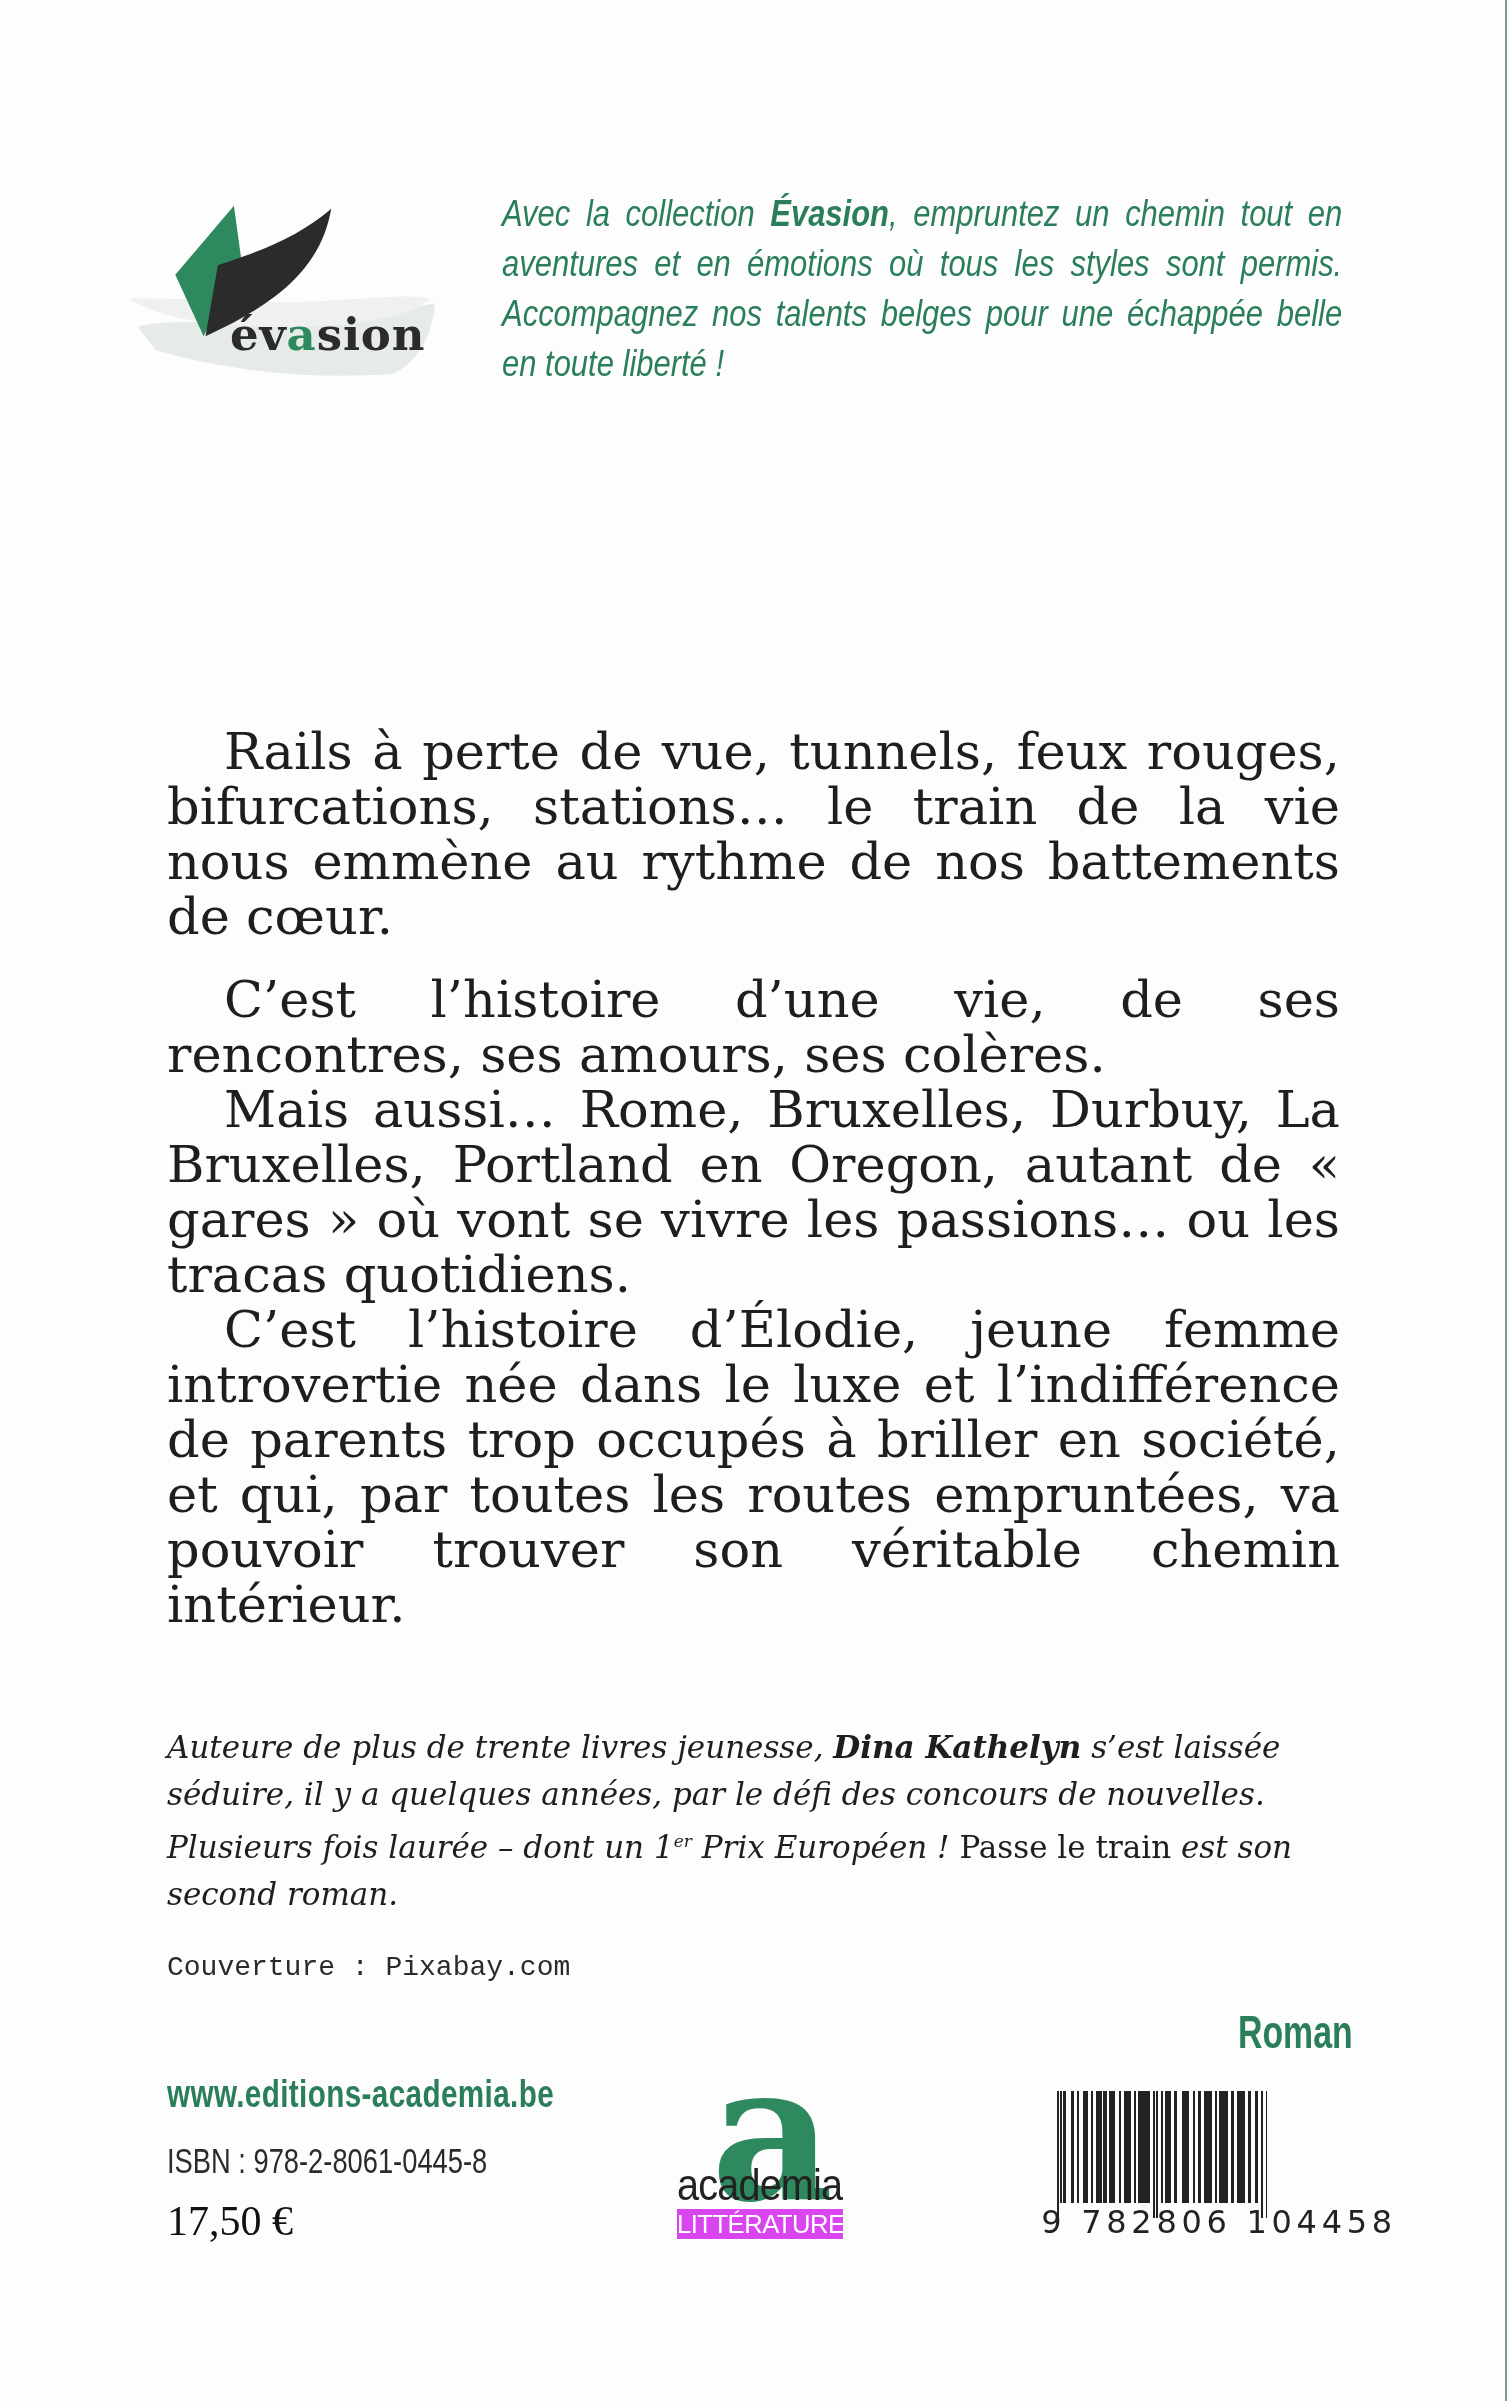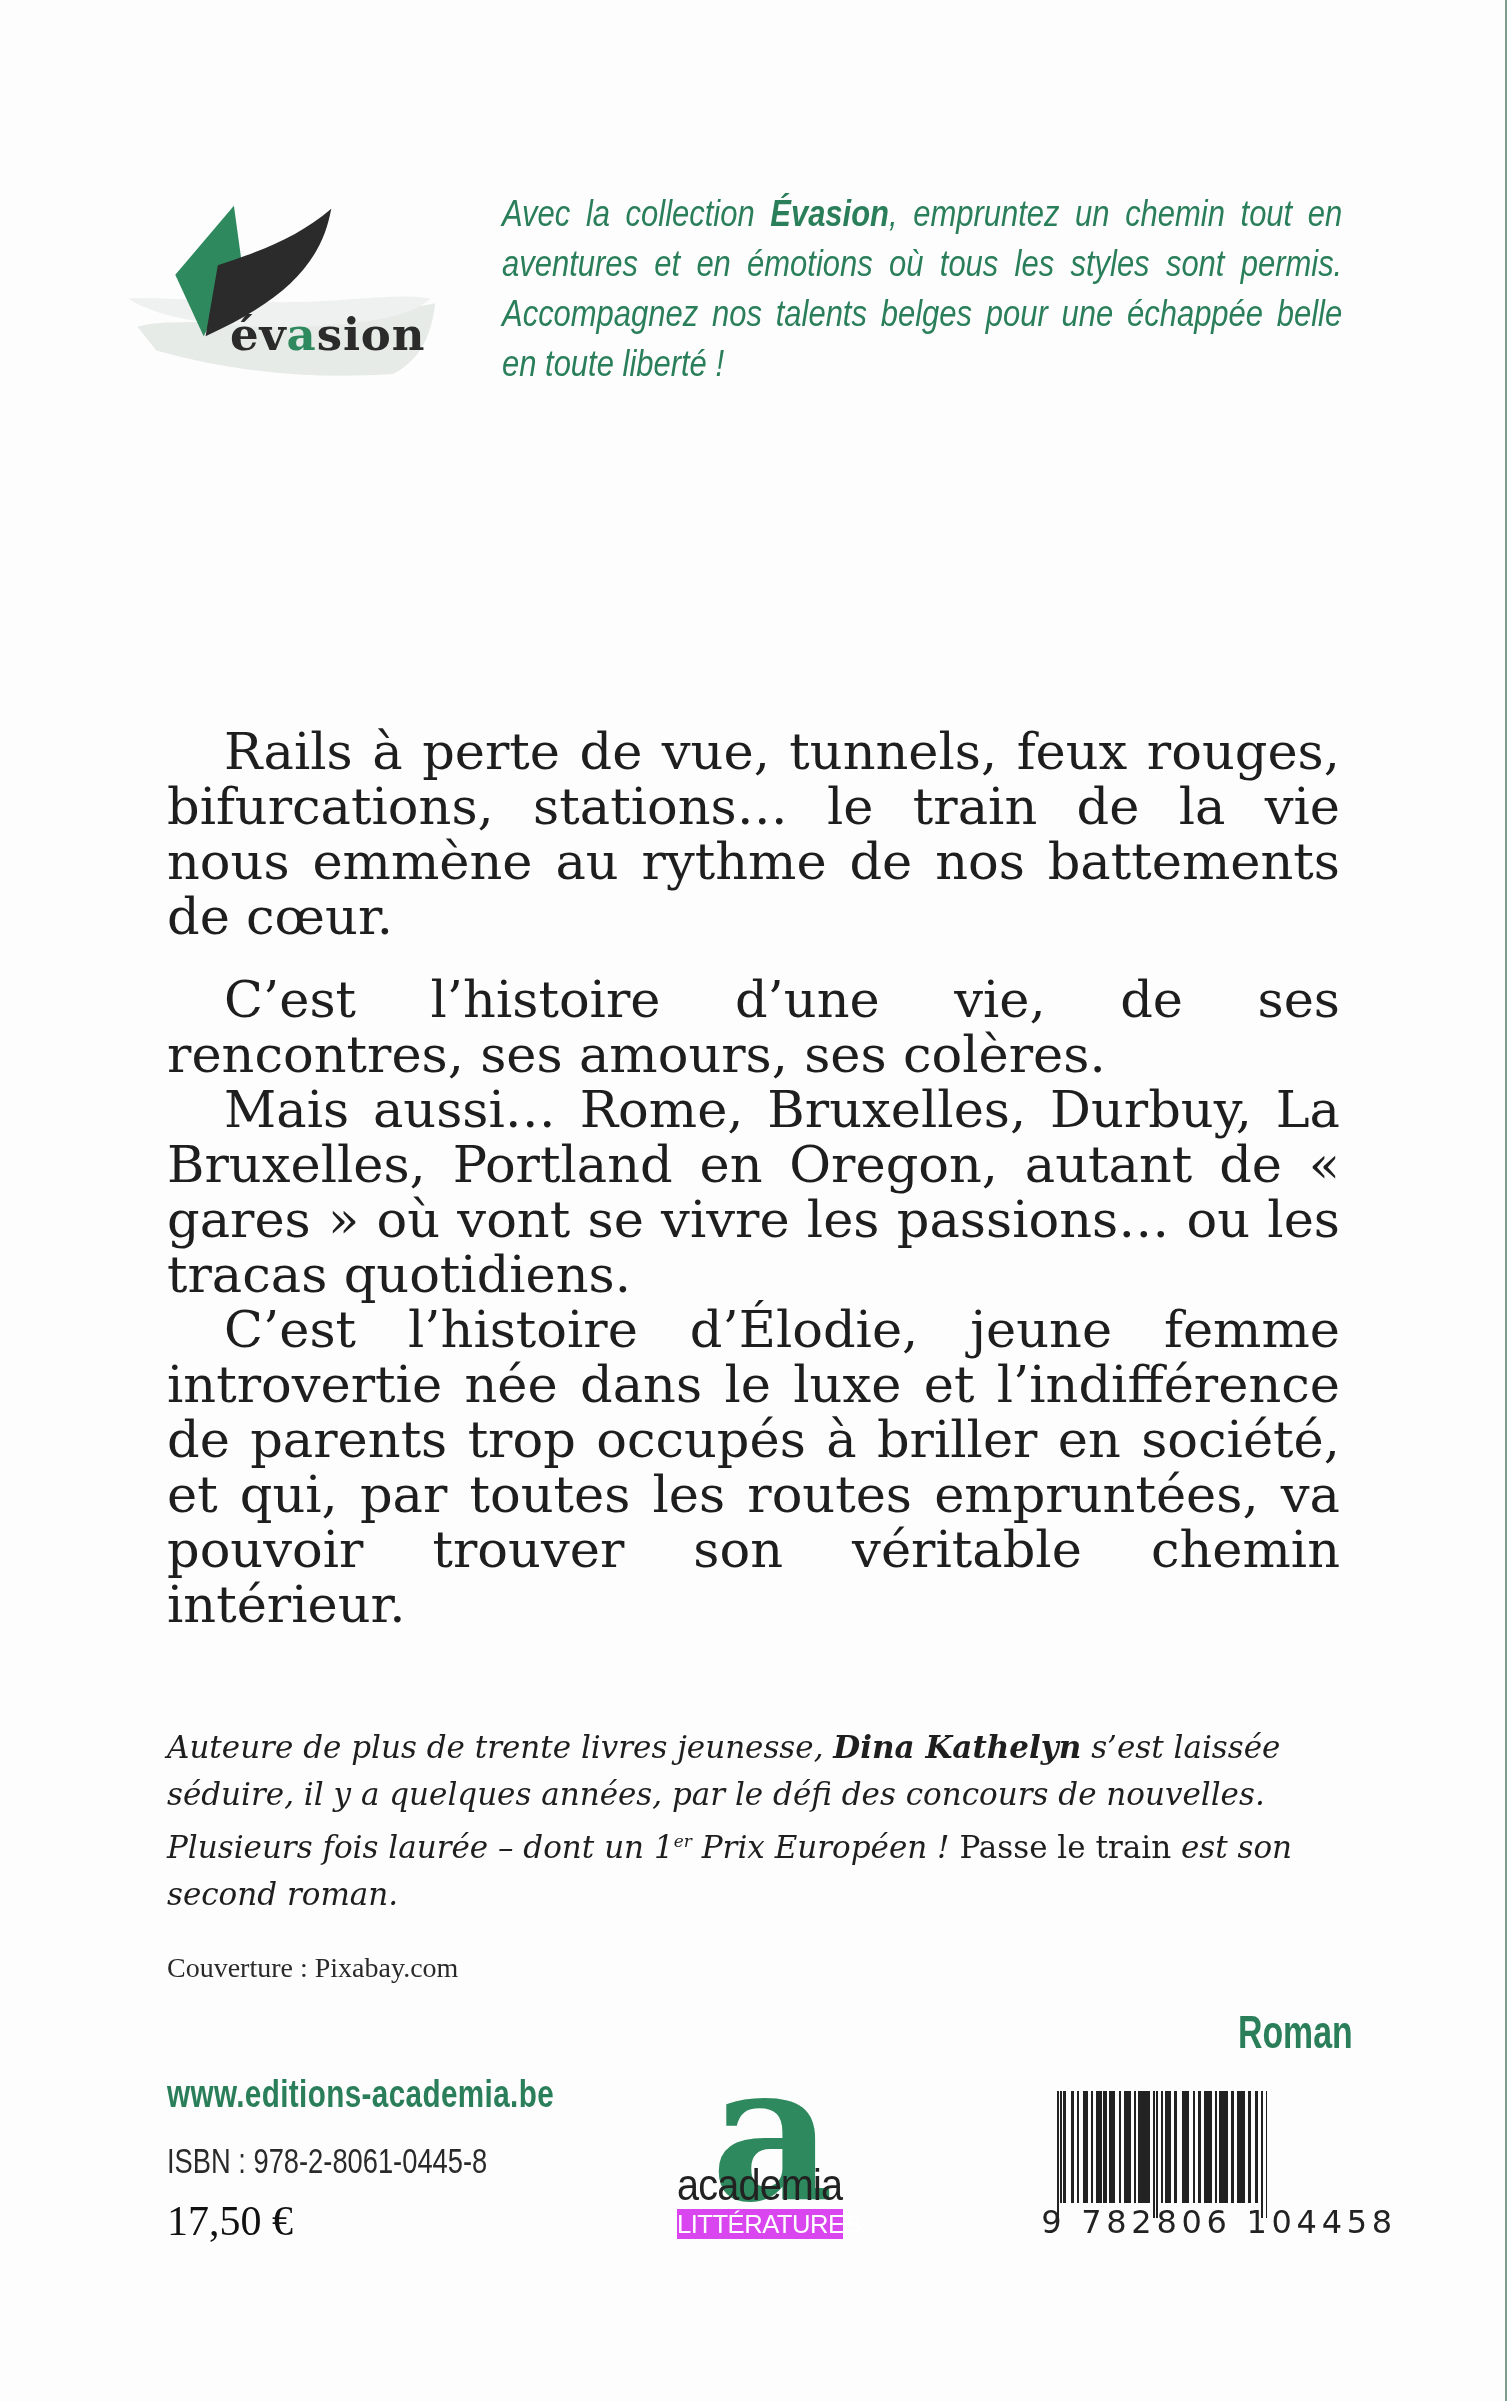--- a/index.html
+++ b/index.html
@@ -21,21 +21,21 @@
   .body-text { position: absolute; left: 167px; top: 724px; width: 1173px; font-family: "DejaVu Serif", serif; font-size: 51px; line-height: 55px; color: #1e1e1e; }
   .body-text p { margin: 0; text-indent: 57px; text-align: justify; }
   .body-text p.gap { margin-top: 28px; }
 
   
   .bio { position: absolute; left: 167px; top: 1724px; width: 1136px; font-family: "DejaVu Serif", serif; font-style: italic; font-size: 31px; line-height: 47px; color: #1e1e1e; }
   .bio b { font-weight: bold; }
   .bio .roman { font-style: normal; }
   .bio sup { font-size: 17px; }
 
-  .credit { position: absolute; left: 167px; top: 1952px; font-family: Liberation Serif, serif; font-size: 28px; color: #2a2a2a; }
+  .credit { position: absolute; left: 167px; top: 1952px; font-family: Liberation Mono, monospace; font-size: 28px; color: #2a2a2a; }
   .url { position: absolute; left: 167px; top: 2073px; font-family: "Liberation Sans", sans-serif; font-weight: bold; font-size: 38px; color: #2a7f5a; transform: scaleX(0.78); transform-origin: left top; letter-spacing: 0.5px; }
   .isbn { position: absolute; left: 167px; top: 2141px; font-family: "Liberation Sans", sans-serif; font-size: 35px; color: #2a2a2a; transform: scaleX(0.78); transform-origin: left top; }
   .price { position: absolute; left: 167px; top: 2197px; font-family: "Liberation Serif", serif; font-size: 42px; color: #111; }
 
   
   .academia { position: absolute; left: 662px; top: 2077px; width: 189px; height: 170px; }
   .academia .big-a { position: absolute; left: 49px; top: -38px; font-family: "DejaVu Serif", serif; font-weight: bold; font-size: 189px; line-height: 189px; color: #2e8a5e; }
   .academia .word { position: absolute; left: 15px; top: 83px; font-family: "Liberation Sans", sans-serif; font-size: 44px; color: #222; letter-spacing: -0.9px; transform: scaleX(0.9); transform-origin: left top; }
   .academia .band { position: absolute; left: 15px; top: 132px; width: 166px; height: 30px; background: #d946ef; color: #fff; font-family: "Liberation Sans", sans-serif; font-size: 25.6px; line-height: 30px; text-align: center; letter-spacing: -0.5px; }
 

